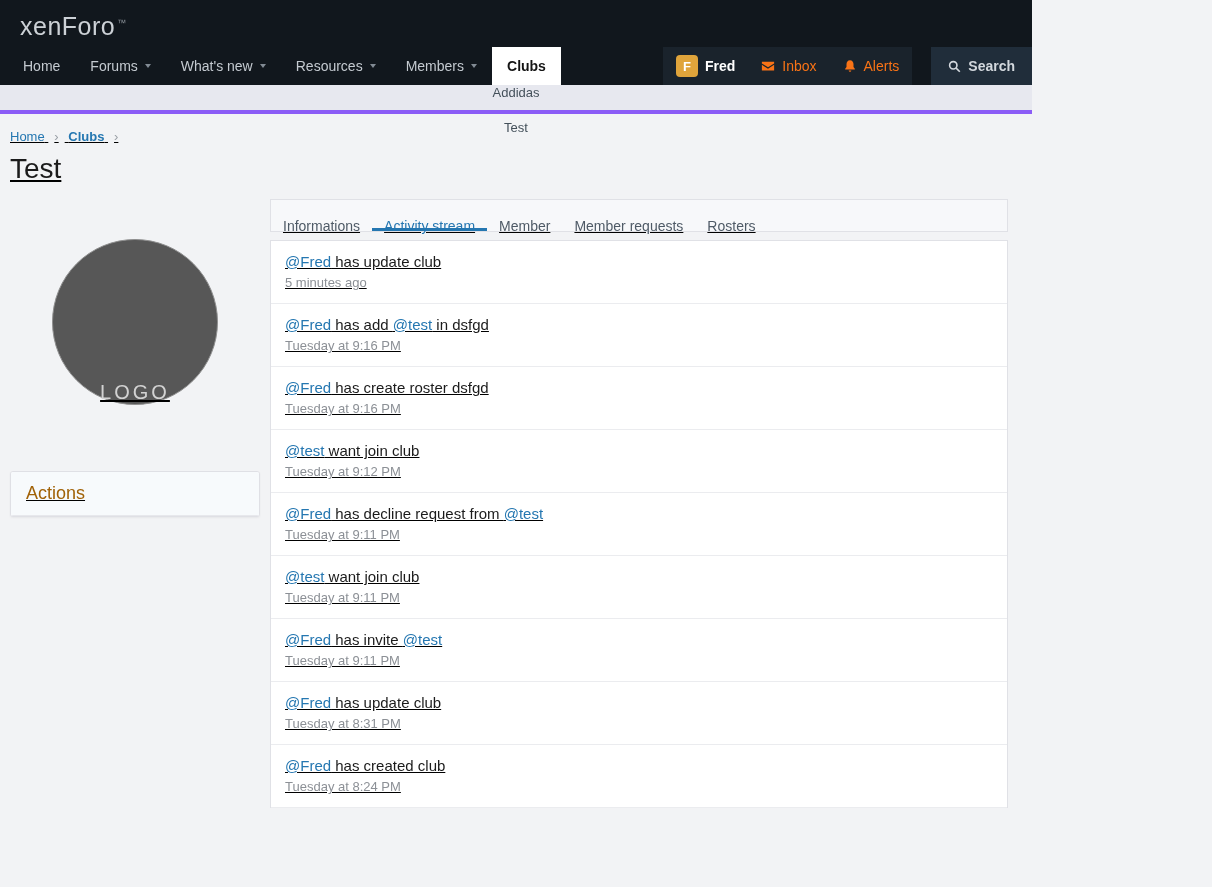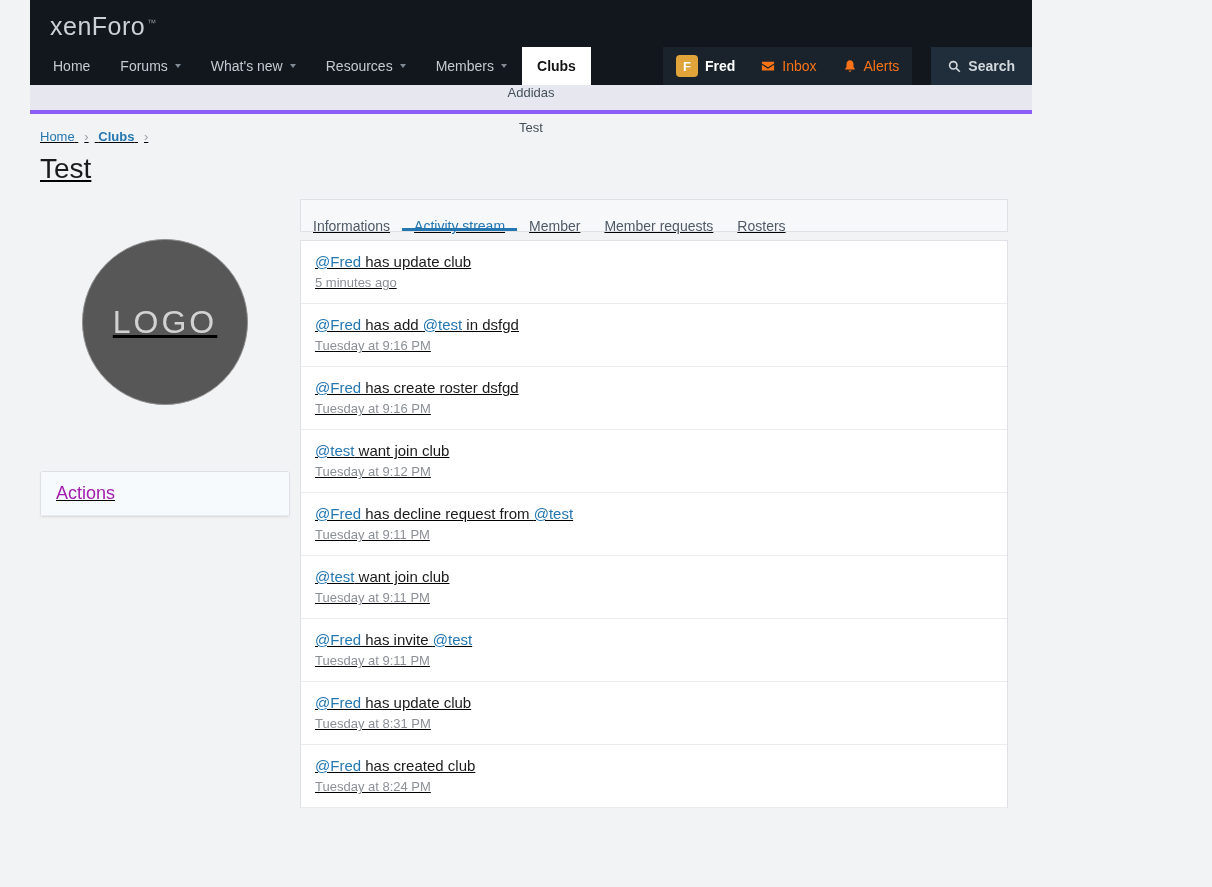--- a/index.html
+++ b/index.html
@@ -1,19 +1,19 @@
 <!DOCTYPE html>
 <html><head>
 <meta charset="utf-8">
 <style>
   * { margin:0; padding:0; box-sizing:border-box; }
   html,body { width:1212px; height:887px; }
   body { font-family:"Liberation Sans", sans-serif; background:#f2f3f5; }
   a { text-decoration:none; cursor:pointer; }
-  .screen { position:relative; width:1032px; height:887px; overflow:hidden; background:#f2f3f5;padding-left:30px; }
+  .screen { position:relative; width:1032px; height:887px; overflow:hidden; background:#f2f3f5; }
 
   
   .site-header { background:#11171d; }
   .logo-row { padding:12px 20px 8px; height:47px; }
   .logo { color:#ccd1d6; font-size:25px; letter-spacing:.5px; }
   .logo sup { font-size:9px; color:#8b9299; margin-left:2px; }
   .main-nav { display:flex; justify-content:space-between; align-items:stretch; height:38px; padding-left:8px; }
   .nav-left { display:flex; align-items:stretch; }
   .nav-item { display:flex; align-items:center; padding:0 15px; color:#c4cad0; font-size:14px; }
   .nav-item.active { background:#ffffff; color:#141414; font-weight:700; }
@@ -37,24 +37,24 @@
   .breadcrumb a.bold { font-weight:700; }
   .breadcrumb .sep { color:#9aa0a6; margin:0 6px; }
   .page-title { font-size:28px; font-weight:400; color:#1b1b1b; margin:9px 0 14px; }
 
   .cols { display:flex; gap:10px; align-items:flex-start; }
   .left { flex:0 0 250px; width:250px; }
   .right { flex:1; min-width:0; }
 
   
   .club-logo { width:166px; height:166px; border-radius:50%; background:#575757; border:1px solid #8f8f8f;
-               margin:40px auto 0; display:flex; align-items:center; justify-content:center;
-               color:#d2d2d2; font-size:32px; letter-spacing:3px; }
+               margin:40px auto 0; display:flex; align-items:flex-end; justify-content:center;
+               color:#d2d2d2; font-size:20px; letter-spacing:3px; }
   .actions-block { margin-top:66px; background:#fff; border:1px solid #dfe0e5; border-radius:3px; box-shadow:0 1px 2px rgba(0,0,0,.05); overflow:hidden; }
-  .actions-title { padding:11px 15px; font-size:18px; color:#a21caf; background:#f7fafc; border-bottom:1px solid #e7e8ec; }
+  .actions-title { padding:11px 15px; font-size:18px; color:#a16207; background:#f7fafc; border-bottom:1px solid #e7e8ec; }
   .actions-items { padding:5px 0 7px; }
   .action-link { display:block; padding:7px 15px; color:#2577b1; font-size:14px; }
 
   
   .tabs { display:flex; align-items:stretch; height:33px; background:#f7f8fa; border:1px solid #e0e1e6; margin-bottom:8px; }
   .tab { display:flex; align-items:center; padding:0 12px; font-size:14px; color:#4e5a66; border-bottom:3px solid transparent;margin-top:24px; }
   .tab.active { color:#2577b1; border-bottom-color:#2577b1; }
 
   .activity-list { background:#fff; border:1px solid #e0e1e6; border-bottom:none; }
   .activity-row { padding:12px 14px 13px; border-bottom:1px solid #ebecef; }

